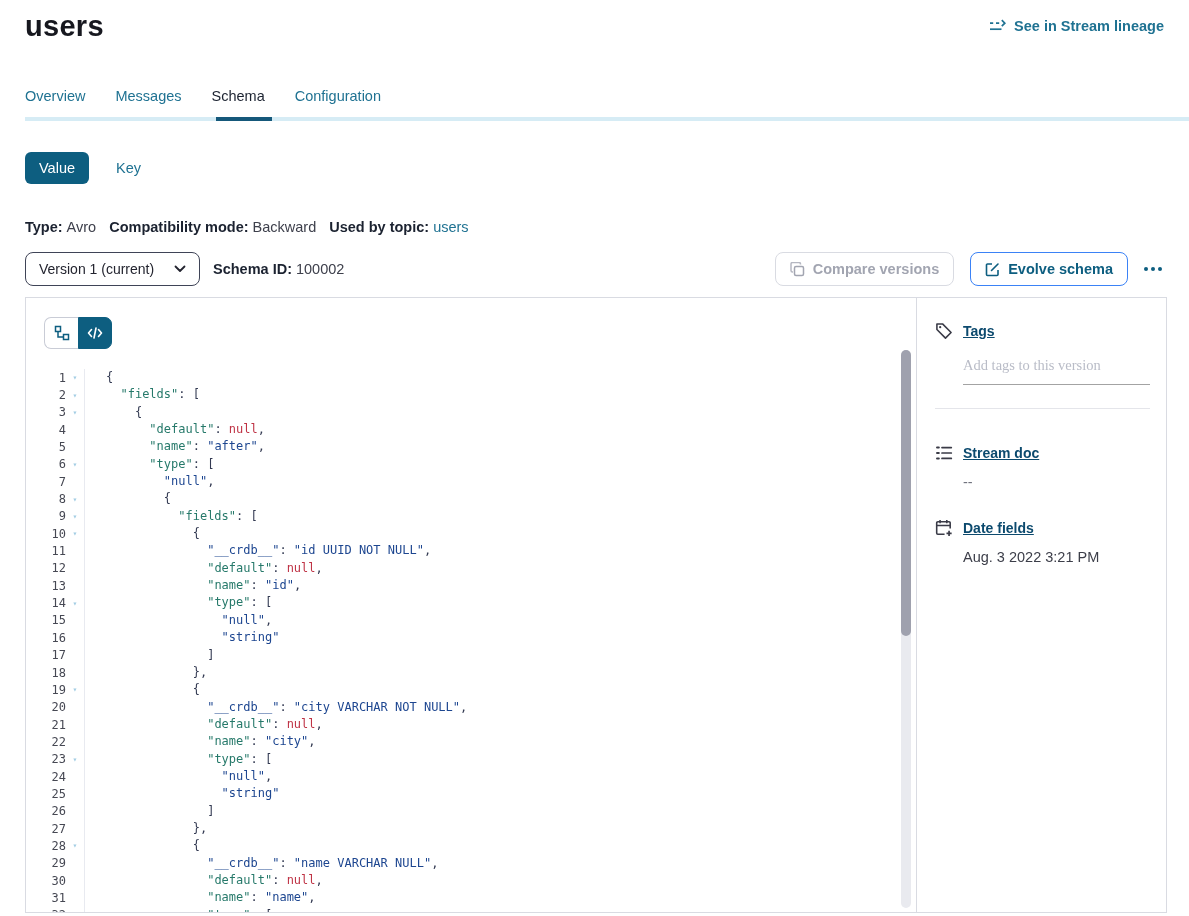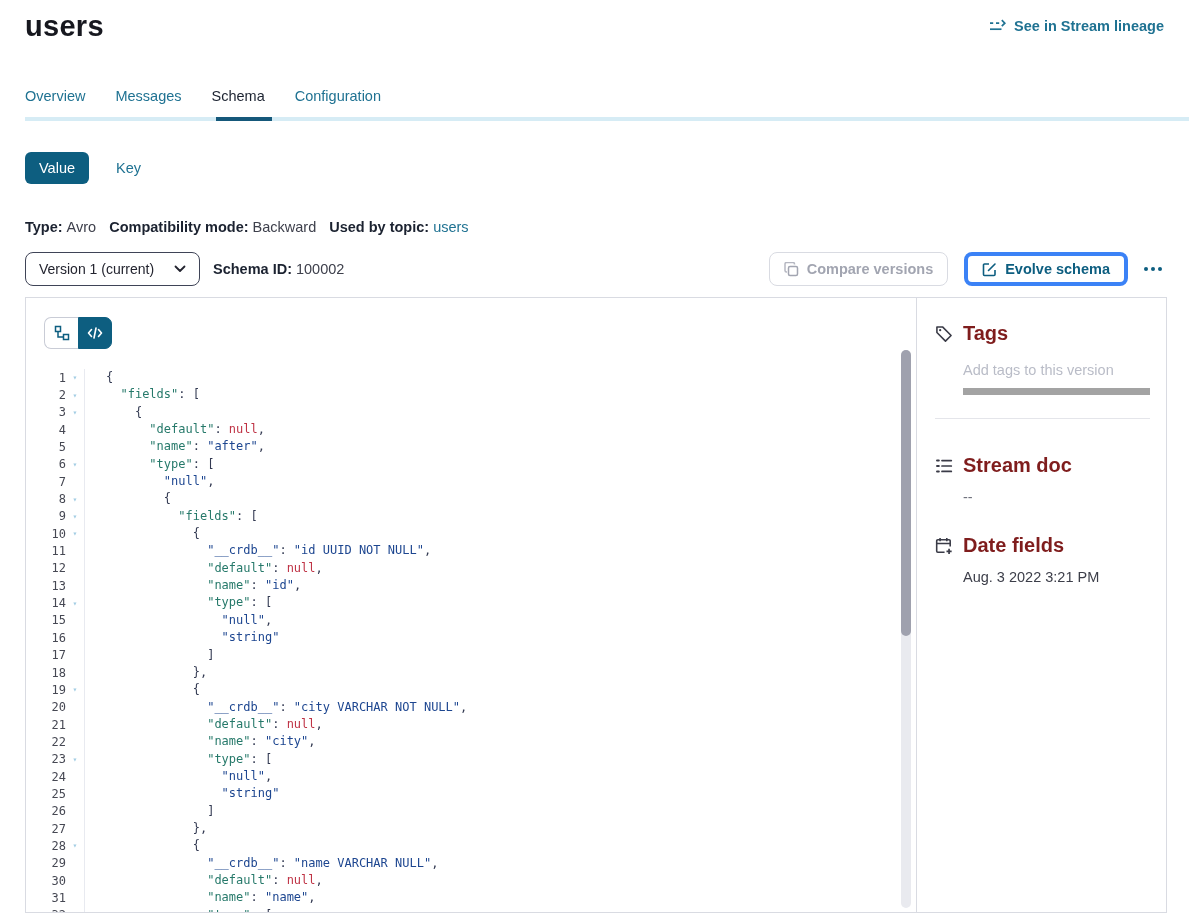--- a/index.html
+++ b/index.html
@@ -40,21 +40,21 @@
     display:flex; align-items:center; justify-content:space-between; padding:0 13px;
     font-size:14px; color:#23242f; cursor:pointer; background:#fff; }
   .schema-id { margin-left:13px; font-size:14.5px; }
   .schema-id .lbl { font-weight:700; color:#1b2230; }
   .schema-id .val { color:#3e404c; margin-left:4px; }
   .controls-spacer { flex:1; }
   .btn { height:34px; border-radius:8px; display:flex; align-items:center; gap:8px;
     padding:0 14px; font-size:14.5px; font-weight:600; background:#fff; cursor:pointer;
     font-family:inherit; }
   .btn-compare { border:1px solid #d9dbe2; color:#a2a5b1;margin-left:16px; }
-  .btn-evolve { border:4px solid #3b82f6; color:#0d5e80; margin-left:16px; }
+  .btn-evolve { border:1px solid #3b82f6; color:#0d5e80; margin-left:16px; }
   .more-btn { margin-left:14px; display:flex; gap:3px; padding:6px 2px; cursor:pointer; background:none; border:none; }
   .more-btn i { width:4px; height:4px; border-radius:50%; background:#0d5e80; display:block; }
 
   
   .main { display:flex; margin:11px 22px 0 25px; border:1px solid #d9dbe2; height:616px; }
   .code-panel { flex:1; position:relative; border-right:1px solid #d9dbe2; overflow:hidden; }
   .toolbar { padding:19px 0 0 18px; }
   .toggle-group { display:inline-flex; }
   .tg-btn { width:34px; height:32px; display:flex; align-items:center; justify-content:center;
     cursor:pointer; background:#fff; border:1px solid #c9ccd6; }
@@ -74,25 +74,25 @@
   .tk-n { color:#bf3345; }
 
   .sb-track { position:absolute; top:52px; right:5px; bottom:4px; width:10px;
     background:#e9eaef; border-radius:6px; }
   .sb-thumb { position:absolute; top:0; left:0; width:10px; height:286px;
     background:#9fa1ae; border-radius:6px; cursor:pointer; }
 
   
   .sidebar { width:249px; flex:none; padding:24px 16px 0 18px; }
   .sb-head { display:flex; align-items:center; gap:10px; }
-  .sb-head .title { font-weight:700; font-size:20px; color:#7f1d1d; }
+  .sb-head .title { font-weight:700; font-size:14px; color:#0c4a6e;text-decoration:underline; }
   .sb-icon { width:18px; height:18px; flex:none; display:flex; align-items:center; }
   .tags-input { display:block; margin:17px 0 0 28px; width:calc(100% - 28px);
-    border:none; border-bottom:7px solid #a3a3a3; padding:0 0 10px 0;
-    font-size:14.5px; color:#3e404c; background:transparent; font-family:Liberation Sans, sans-serif; outline:none; }
+    border:none; border-bottom:1px solid #a3a3a3; padding:0 0 10px 0;
+    font-size:14.5px; color:#3e404c; background:transparent; font-family:Liberation Serif, serif; outline:none; }
   .tags-input::placeholder { color:#b9bcc7; }
   .sb-divider { border:none; border-top:1px solid #e4e5ea; margin:23px 0 0 0; }
   .sec-doc { margin-top:35px; }
   .sec-date { margin-top:29px; }
   .sb-value { margin:12px 0 0 28px; font-size:14.5px; color:#3c3e49; }
   .sb-value.muted { color:#71737e; }
 
   svg { display:block; }
 </style>
 </head>

